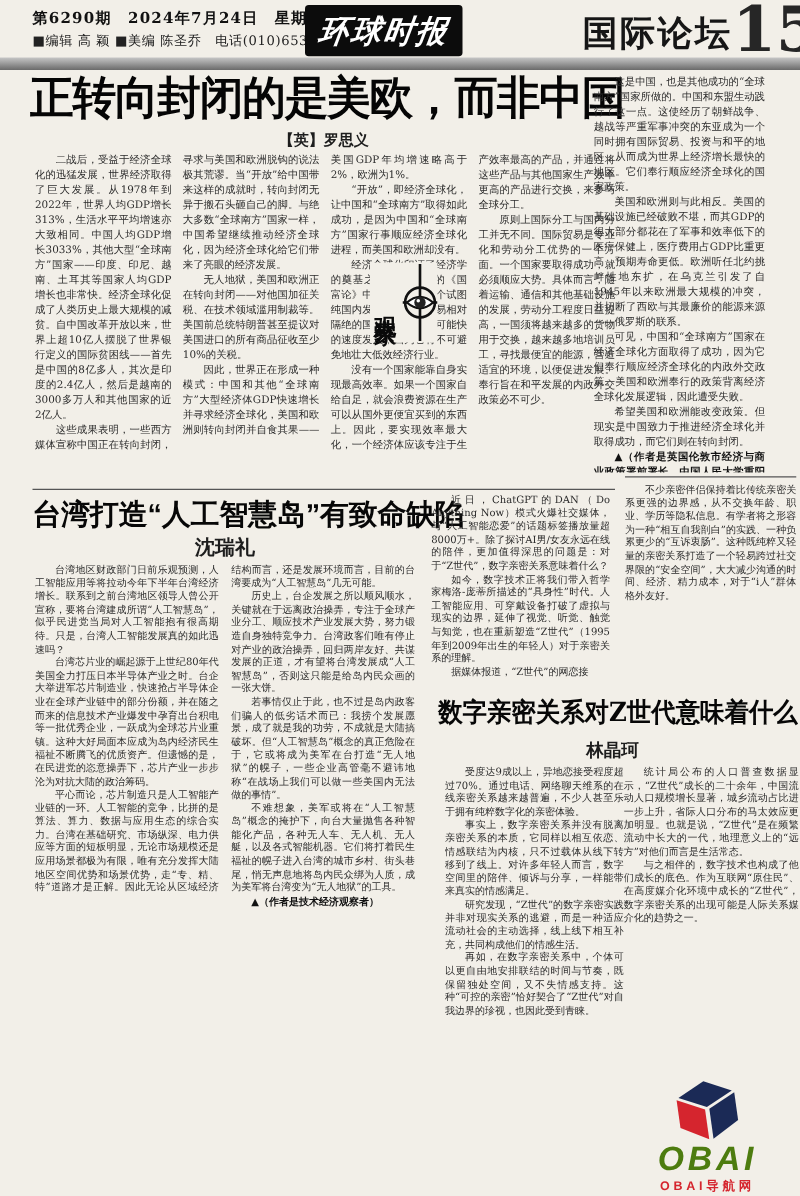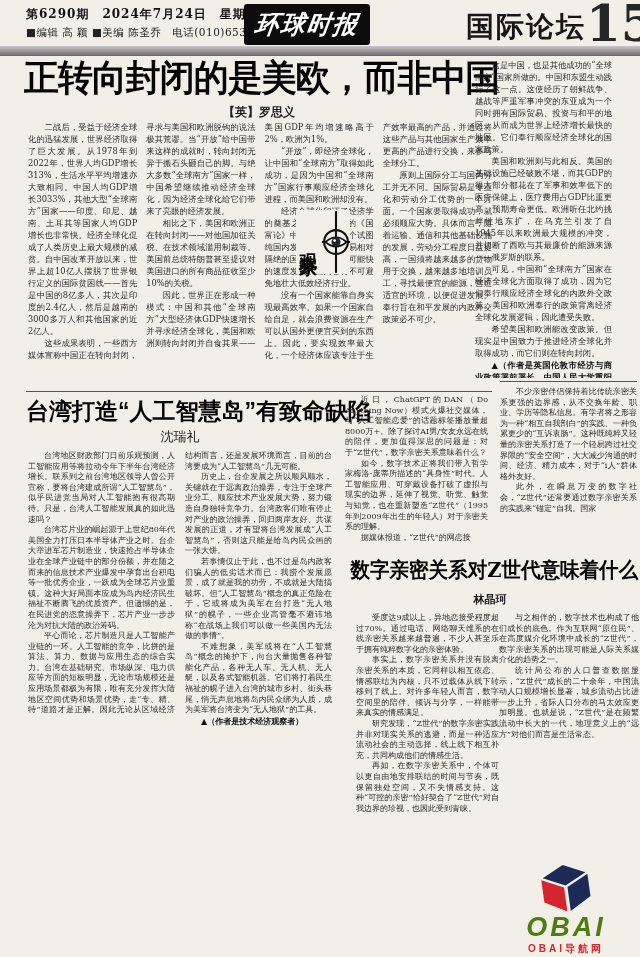--- a/index.html
+++ b/index.html
@@ -39,28 +39,28 @@
   .observer{left:296px;top:210px;width:54px;height:64px;background:#f2efe8;z-index:3;
     display:flex;align-items:center;gap:2px;}
   .observer .vtxt{writing-mode:vertical-rl;font-family:"Liberation Sans",sans-serif;
     font-size:18px;font-weight:900;letter-spacing:2px;color:#0a0a0a;}
   
   .smalltext{font-size:8px;line-height:10.6px;text-align:justify;color:#2b2b2b;overflow:hidden;}
   .smalltext p{margin:0;text-indent:2em;}
   .taiwan-headline{left:26px;top:396px;width:308px;text-align:center;
     font-family:"Liberation Sans",sans-serif;font-size:23px;font-weight:900;color:#070707;
     white-space:nowrap;}
-  .taiwan-author{left:26px;top:428px;width:308px;text-align:center;font-size:13px;font-weight:normal;}
+  .taiwan-author{left:26px;top:428px;width:308px;text-align:center;font-size:16px;font-weight:bold;}
   .taiwan-cols{left:28px;top:451px;width:304px;height:478px;column-count:2;column-gap:10px;}
   .lead-left{left:345px;top:395px;width:143px;height:160px;}
   .lead-right{left:500px;top:387px;width:137px;height:165px;}
   .digital-headline{left:340px;top:556px;width:300px;text-align:center;
     font-size:21px;font-weight:900;color:#070707;white-space:nowrap;
     transform:scaleX(.93);transform-origin:center;}
-  .digital-author{left:340px;top:592px;width:300px;text-align:center;font-size:11px;font-weight:bold;}
+  .digital-author{left:340px;top:592px;width:300px;text-align:center;font-size:14px;font-weight:bold;}
   .digital-col-left{left:356px;top:613px;width:143px;height:334px;}
   .digital-col-right{left:499px;top:613px;width:140px;height:250px;}
   
   .obai{left:492px;top:864px;width:148px;height:92px;display:flex;flex-direction:column;
     align-items:center;justify-content:flex-start;}
   .obai-word{font-family:"Liberation Sans",sans-serif;font-style:italic;font-weight:900;
     font-size:27px;letter-spacing:3px;color:#4d7c0f;line-height:26px;}
   .obai-cap{font-family:"Liberation Sans",sans-serif;font-size:10px;font-weight:bold;
     letter-spacing:3px;color:#d5252e;margin-top:2px;}
 </style>
@@ -74,21 +74,21 @@
 </div>
 <div class="abs section-title">国际论坛</div>
 <div class="abs page-number">15</div>
 <div class="abs hdr-bar"></div>
 
 <div class="abs main-headline">正转向封闭的是美欧，而非中国</div>
 <div class="abs main-byline">【英】罗思义</div>
 <div class="abs bodytext main-cols">
     <p>二战后，受益于经济全球化的迅猛发展，世界经济取得了巨大发展。从1978年到2022年，世界人均GDP增长313%，生活水平平均增速亦大致相同。中国人均GDP增长3033%，其他大型“全球南方”国家——印度、印尼、越南、土耳其等国家人均GDP增长也非常快。经济全球化促成了人类历史上最大规模的减贫。自中国改革开放以来，世界上超10亿人摆脱了世界银行定义的国际贫困线——首先是中国的8亿多人，其次是印度的2.4亿人，然后是越南的3000多万人和其他国家的近2亿人。</p>
     <p>这些成果表明，一些西方媒体宣称中国正在转向封闭，寻求与美国和欧洲脱钩的说法极其荒谬。当“开放”给中国带来这样的成就时，转向封闭无异于搬石头砸自己的脚。与绝大多数“全球南方”国家一样，中国希望继续推动经济全球化，因为经济全球化给它们带来了亮眼的经济发展。</p>
-    <p>相比之下，美国和欧洲正在转向封闭——对他国加征关税、在技术领域滥用制裁等。美国前总统特朗普甚至提议对美国进口的所有商品征收至少10%的关税。</p>
+    <p>无人地狱，美国和欧洲正在转向封闭——对他国加征关税、在技术领域滥用制裁等。美国前总统特朗普甚至提议对美国进口的所有商品征收至少10%的关税。</p>
     <p>因此，世界正在形成一种模式：中国和其他“全球南方”大型经济体GDP快速增长并寻求经济全球化，美国和欧洲则转向封闭并自食其果——美国GDP年均增速略高于2%，欧洲为1%。</p>
     <p>“开放”，即经济全球化，让中国和“全球南方”取得如此成功，是因为中国和“全球南方”国家行事顺应经济全球化进程，而美国和欧洲却没有。</p>
     <p>经济全球化印证了经济学的奠基之作亚当·斯密的《国富论》中的观点——一个试图纯国内发展、与国际贸易相对隔绝的国家，不会以尽可能快的速度发展，因为它将不可避免地壮大低效经济行业。</p>
     <p>没有一个国家能靠自身实现最高效率。如果一个国家自给自足，就会浪费资源在生产可以从国外更便宜买到的东西上。因此，要实现效率最大化，一个经济体应该专注于生产效率最高的产品，并通过将这些产品与其他国家生产效率更高的产品进行交换，来参与全球分工。</p>
     <p>原则上国际分工与国内分工并无不同。国际贸易是专业化和劳动分工优势的一个方面。一个国家要取得成功，就必须顺应大势。具体而言，随着运输、通信和其他基础设施的发展，劳动分工程度日益提高，一国须将越来越多的货物用于交换，越来越多地培训员工，寻找最便宜的能源，营造适宜的环境，以便促进发展。奉行旨在和平发展的内政外交政策必不可少。</p>
   </div>
 
 <div class="abs observer">
   <span class="vtxt">观察家</span>
   <svg width="28" height="62" viewBox="0 0 40 88">
@@ -116,33 +116,32 @@
   <p class="note">▲（作者是技术经济观察者）</p>
 </div>
 
 <div class="abs smalltext lead-left">
     <p>近日，ChatGPT的DAN（Do Anything Now）模式火爆社交媒体，与“人工智能恋爱”的话题标签播放量超8000万+。除了探讨AI男/女友永远在线的陪伴，更加值得深思的问题是：对于“Z世代”，数字亲密关系意味着什么？</p>
     <p>如今，数字技术正将我们带入哲学家梅洛-庞蒂所描述的“具身性”时代。人工智能应用、可穿戴设备打破了虚拟与现实的边界，延伸了视觉、听觉、触觉与知觉，也在重新塑造“Z世代”（1995年到2009年出生的年轻人）对于亲密关系的理解。</p>
     <p>据媒体报道，“Z世代”的网恋接</p>
   </div>
 <div class="abs smalltext lead-right">
     <p>不少亲密伴侣保持着比传统亲密关系更强的边界感，从不交换年龄、职业、学历等隐私信息。有学者将之形容为一种“相互自我剖白”的实践、一种负累更少的“互诉衷肠”。这种既纯粹又轻量的亲密关系打造了一个轻易跨过社交界限的“安全空间”，大大减少沟通的时间、经济、精力成本，对于“i人”群体格外友好。</p>
-    <p>此外，在瞬息万变的数字社会，“Z世代”还常要通过数字亲密关系的实践来“锚定”自我。国家</p>
   </div>
 <div class="abs digital-headline">数字亲密关系对Z世代意味着什么</div>
 <div class="abs digital-author">林晶珂</div>
 <div class="abs smalltext digital-col-left">
     <p>受度达9成以上，异地恋接受程度超过70%。通过电话、网络聊天维系的在线亲密关系越来越普遍，不少人甚至乐于拥有纯粹数字化的亲密体验。</p>
     <p>事实上，数字亲密关系并没有脱离亲密关系的本质，它同样以相互依恋、情感联结为内核，只不过载体从线下转移到了线上。对许多年轻人而言，数字空间里的陪伴、倾诉与分享，一样能带来真实的情感满足。</p>
     <p>研究发现，“Z世代”的数字亲密实践并非对现实关系的逃避，而是一种适应流动社会的主动选择，线上线下相互补充，共同构成他们的情感生活。</p>
     <p>再如，在数字亲密关系中，个体可以更自由地安排联结的时间与节奏，既保留独处空间，又不失情感支持。这种“可控的亲密”恰好契合了“Z世代”对自我边界的珍视，也因此受到青睐。</p>
   </div>
 <div class="abs smalltext digital-col-right">
+    <p>统计局公布的人口普查数据显示，“Z世代”成长的二十余年，中国流动人口规模增长显著，城乡流动占比进一步上升，省际人口分布的马太效应更加明显。也就是说，“Z世代”是在频繁流动中长大的一代，地理意义上的“远方”对他们而言是生活常态。</p>
     <p>与之相伴的，数字技术也构成了他们成长的底色。作为互联网“原住民”、在高度媒介化环境中成长的“Z世代”，数字亲密关系的出现可能是人际关系媒介化的趋势之一。</p>
-    <p>统计局公布的人口普查数据显示，“Z世代”成长的二十余年，中国流动人口规模增长显著，城乡流动占比进一步上升，省际人口分布的马太效应更加明显。也就是说，“Z世代”是在频繁流动中长大的一代，地理意义上的“远方”对他们而言是生活常态。</p>
   </div>
 
 <div class="abs obai">
   <svg width="52" height="50" viewBox="0 0 60 58" style="transform:rotate(-8deg)">
     <polygon points="30,1 55,13 30,25 5,13" fill="#1b2a56"></polygon>
     <polygon points="57,15 57,41 32,55 32,27" fill="#1b2a56"></polygon>
     <polygon points="3,15 28,27 28,55 3,41" fill="#d5252e"></polygon>
   </svg>
   <div class="obai-word">OBAI</div>
   <div class="obai-cap">OBAI导航网</div>

